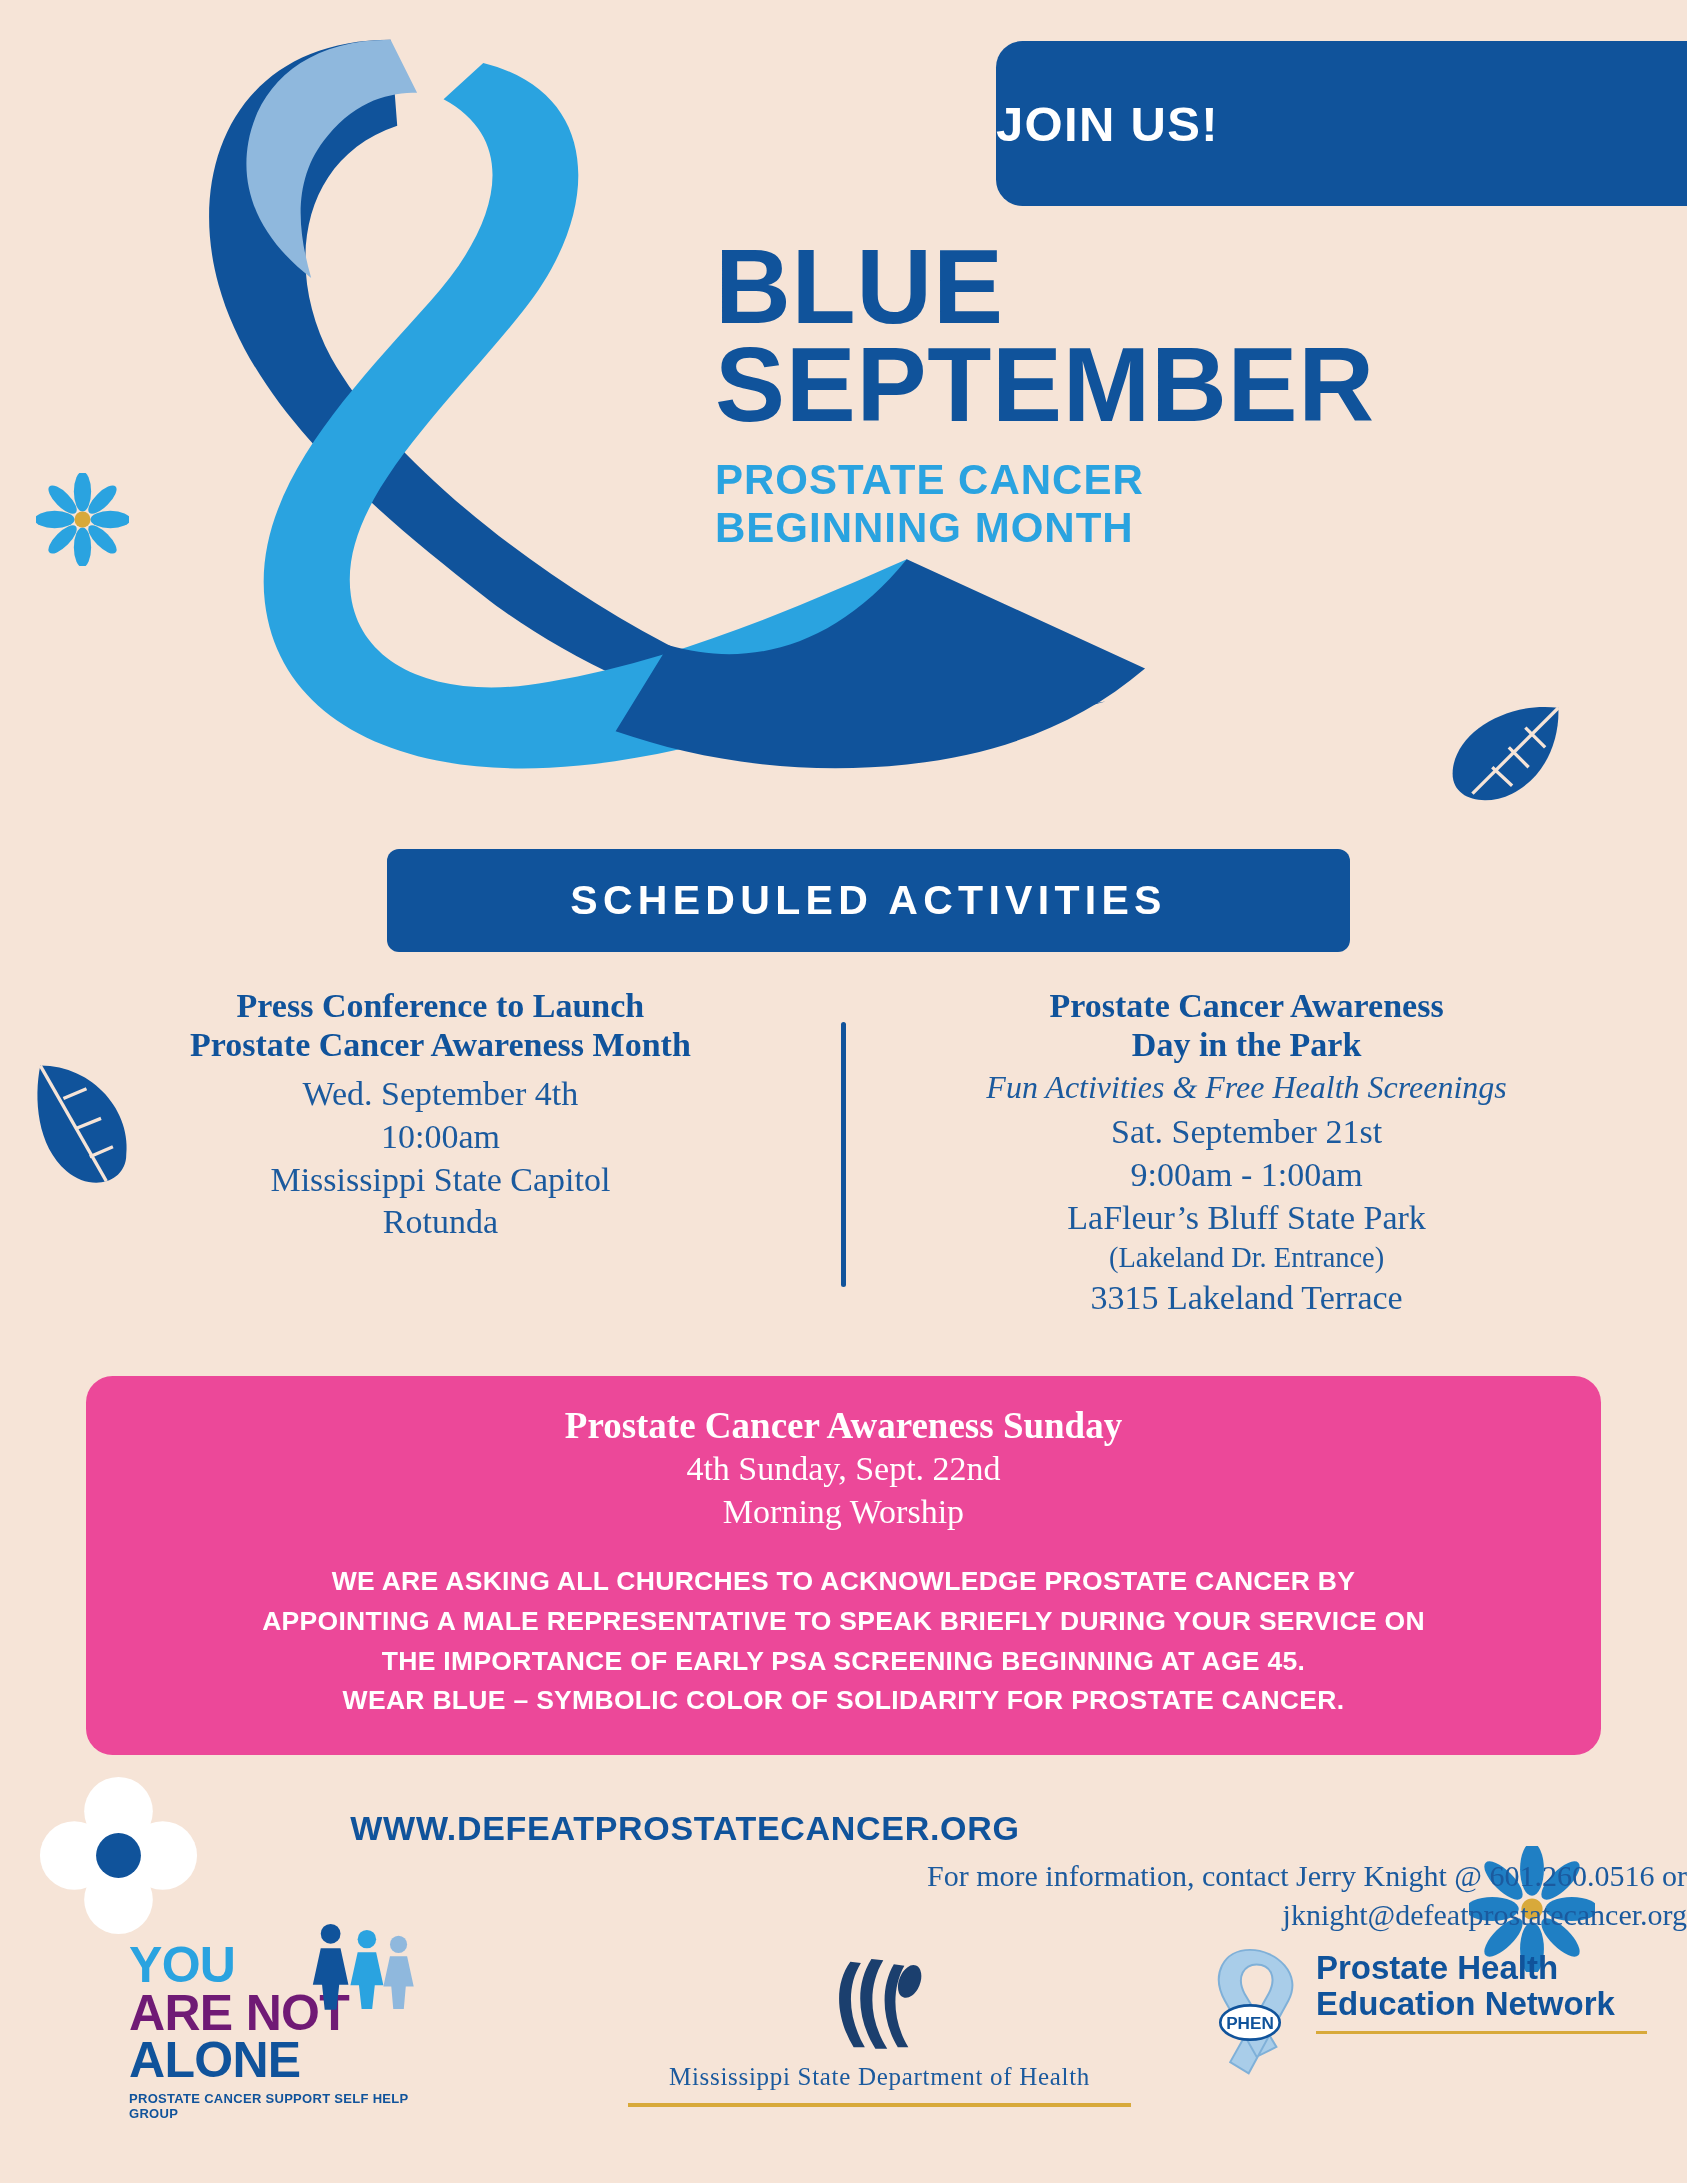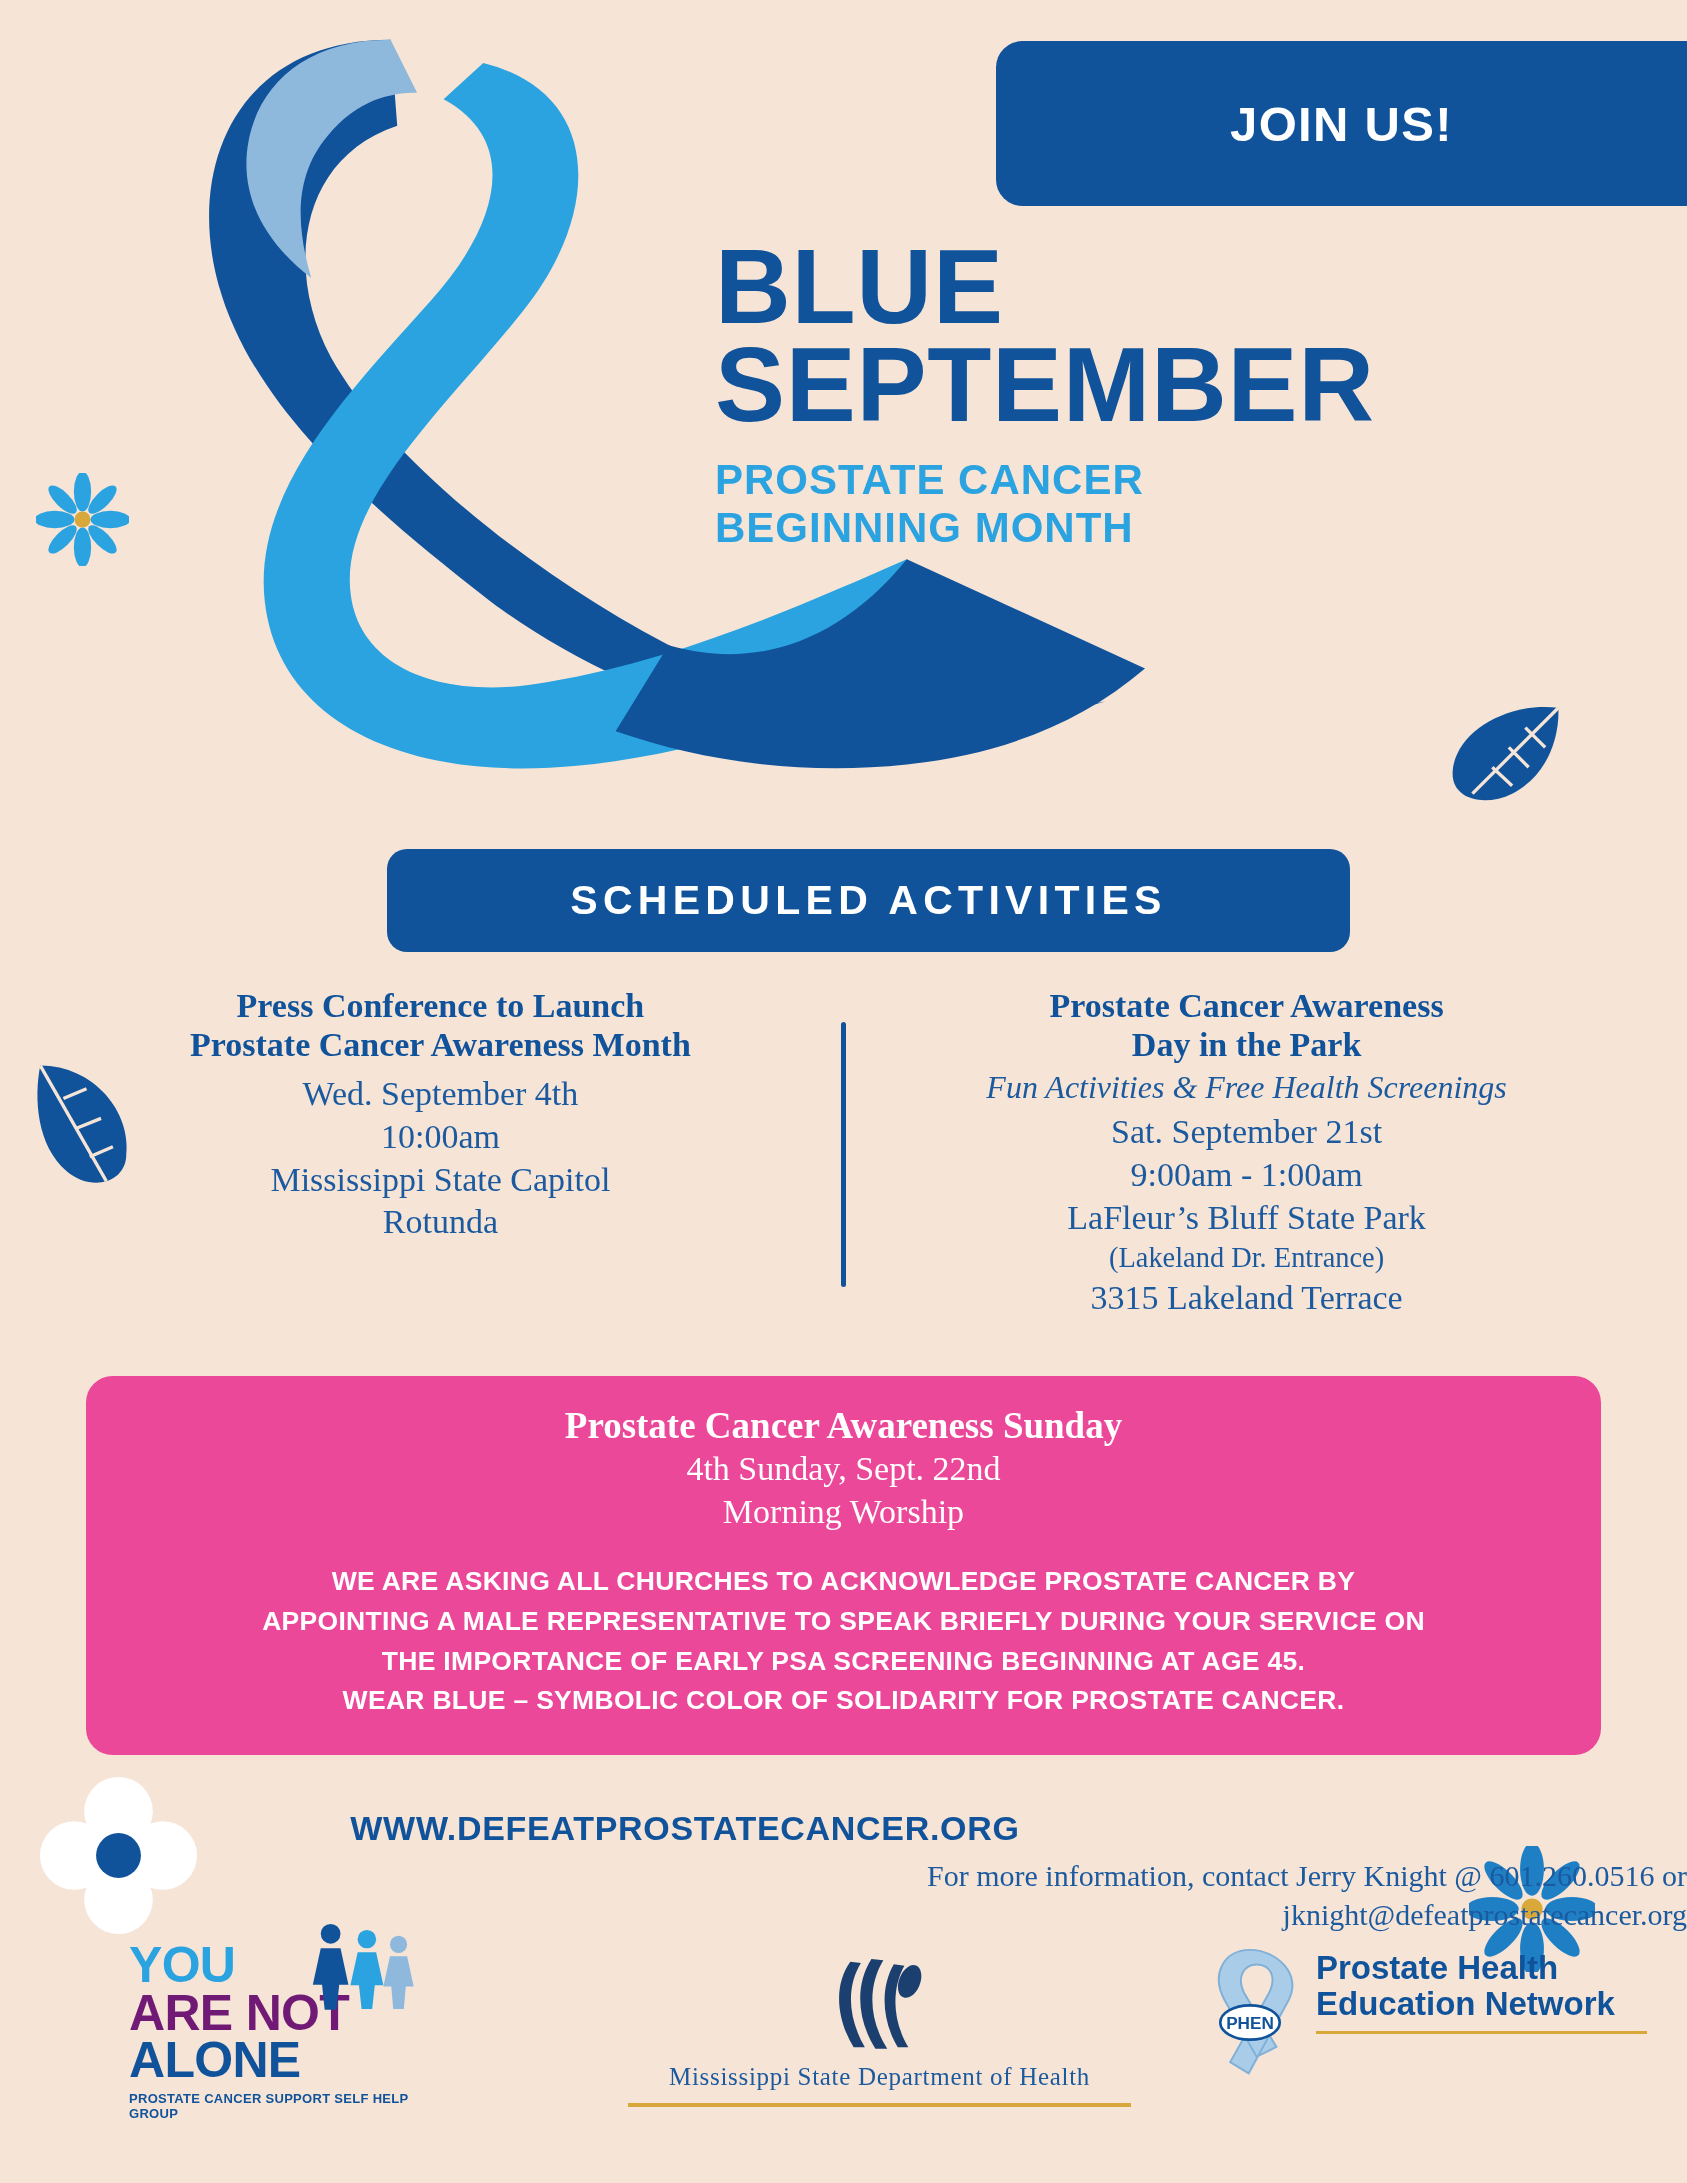--- a/index.html
+++ b/index.html
@@ -26,21 +26,21 @@
     position: absolute;
     left: 996px;
     top: 41px;
     width: 691px;
     height: 165px;
     background: #10539b;
     border-top-left-radius: 26.5px;
     border-bottom-left-radius: 26.5px;
     display: flex;
     align-items: center;
-    justify-content: center;
+    justify-content: flex-start;
     color: #ffffff;
     font-size: 49px;
     font-weight: bold;
     letter-spacing: 1.3px;
     font-family: "Liberation Sans", sans-serif;
   }
 
   
   .ribbon-wrap {
     position: absolute;
@@ -76,21 +76,21 @@
   }
 
   
   .sched-bar {
     position: absolute;
     left: 387px;
     top: 849px;
     width: 963px;
     height: 103px;
     background: #10539b;
-    border-radius: 20px;
+    border-radius: 12px;
     display: flex;
     align-items: center;
     justify-content: center;
     color: #fff;
     font-size: 41px;
     font-weight: bold;
     letter-spacing: 5.3px;
     font-family: "Liberation Sans", sans-serif;
   }
 

